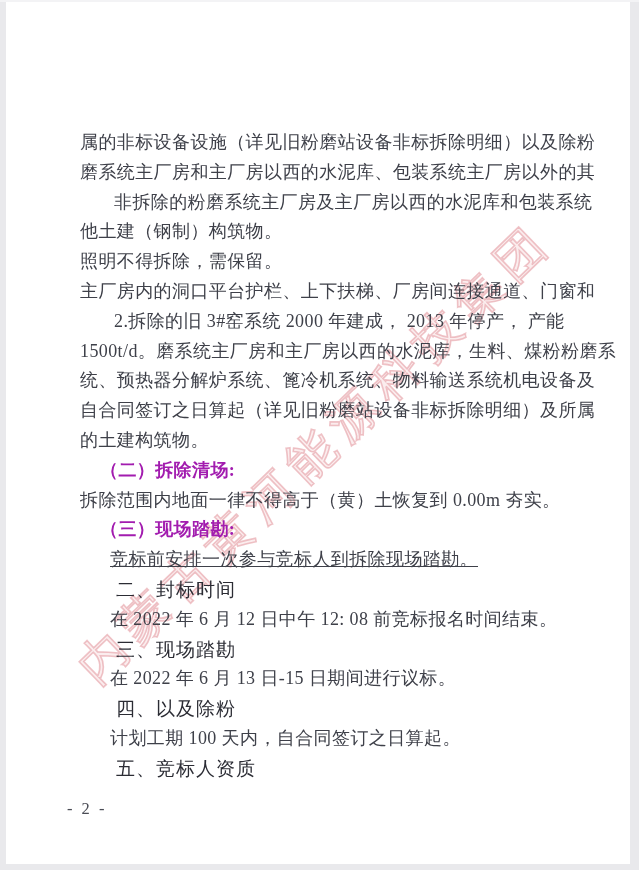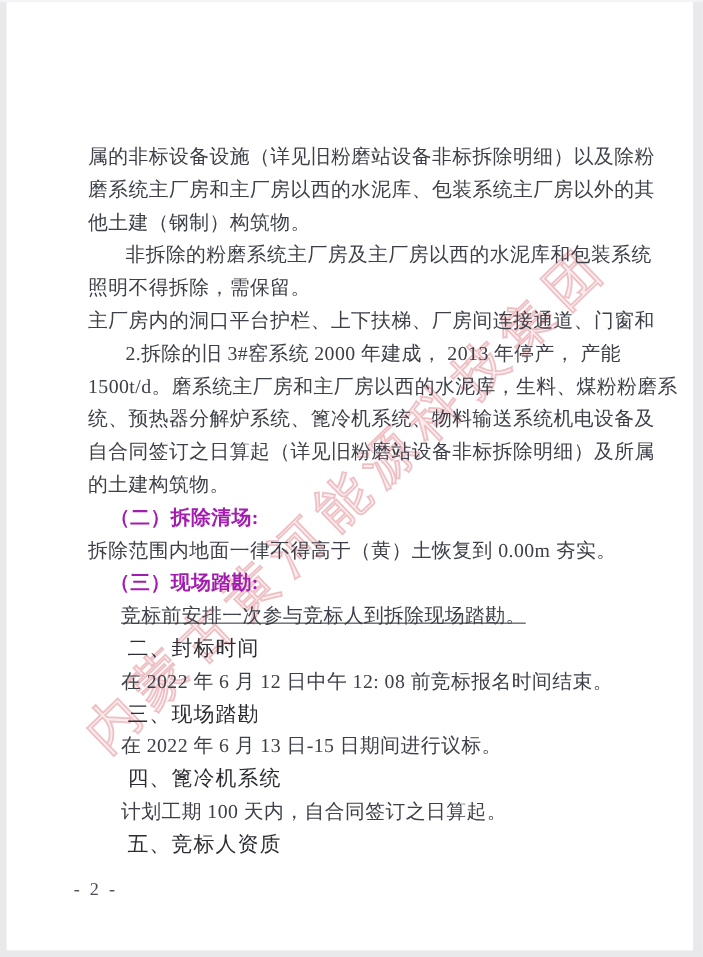--- a/index.html
+++ b/index.html
@@ -51,36 +51,36 @@
 <div class="edge edge-right"></div>
 <div class="edge edge-bottom"></div>
 <div class="edge edge-top"></div>
 
 <div class="watermark">内蒙古黄河能源科技集团</div>
 
 <main class="doc">
   <div id="doc-lines">
       <div class="line body" style="padding-left: 0px;">属的非标设备设施（详见旧粉磨站设备非标拆除明细）以及除粉</div>
       <div class="line body" style="padding-left: 0px;">磨系统主厂房和主厂房以西的水泥库、包装系统主厂房以外的其</div>
+      <div class="line body" style="padding-left: 34px;">非拆除的粉磨系统主厂房及主厂房以西的水泥库和包装系统</div>
       <div class="line body" style="padding-left: 0px;">他土建（钢制）构筑物。</div>
-      <div class="line body" style="padding-left: 34px;">非拆除的粉磨系统主厂房及主厂房以西的水泥库和包装系统</div>
       <div class="line body" style="padding-left: 0px;">照明不得拆除，需保留。</div>
       <div class="line body" style="padding-left: 0px;">主厂房内的洞口平台护栏、上下扶梯、厂房间连接通道、门窗和</div>
       <div class="line body" style="padding-left: 34px;">2.拆除的旧 3#窑系统 2000 年建成， 2013 年停产， 产能</div>
       <div class="line body" style="padding-left: 0px;">1500t/d。磨系统主厂房和主厂房以西的水泥库，生料、煤粉粉磨系</div>
       <div class="line body" style="padding-left: 0px;">统、预热器分解炉系统、篦冷机系统、物料输送系统机电设备及</div>
       <div class="line body" style="padding-left: 0px;">自合同签订之日算起（详见旧粉磨站设备非标拆除明细）及所属</div>
       <div class="line body" style="padding-left: 0px;">的土建构筑物。</div>
       <div class="line sub" style="padding-left: 20px;">（二）拆除清场:</div>
       <div class="line body" style="padding-left: 0px;">拆除范围内地面一律不得高于（黄）土恢复到 0.00m 夯实。</div>
       <div class="line sub" style="padding-left: 20px;">（三）现场踏勘:</div>
       <div class="line body" style="padding-left: 30px; text-decoration: underline;">竞标前安排一次参与竞标人到拆除现场踏勘。</div>
       <div class="line head" style="padding-left: 36px;">二、封标时间</div>
       <div class="line body" style="padding-left: 30px;">在 2022 年 6 月 12 日中午 12: 08 前竞标报名时间结束。</div>
       <div class="line head" style="padding-left: 36px;">三、现场踏勘</div>
       <div class="line body" style="padding-left: 30px;">在 2022 年 6 月 13 日-15 日期间进行议标。</div>
-      <div class="line head" style="padding-left: 36px;">四、篦冷机系统</div>
+      <div class="line head" style="padding-left: 36px;">四、以及除粉</div>
       <div class="line body" style="padding-left: 30px;">计划工期 100 天内，自合同签订之日算起。</div>
       <div class="line head" style="padding-left: 36px;">五、竞标人资质</div>
     </div>
 </main>
 
 <div class="pagenum">- 2 -</div>
 
 </body></html>

